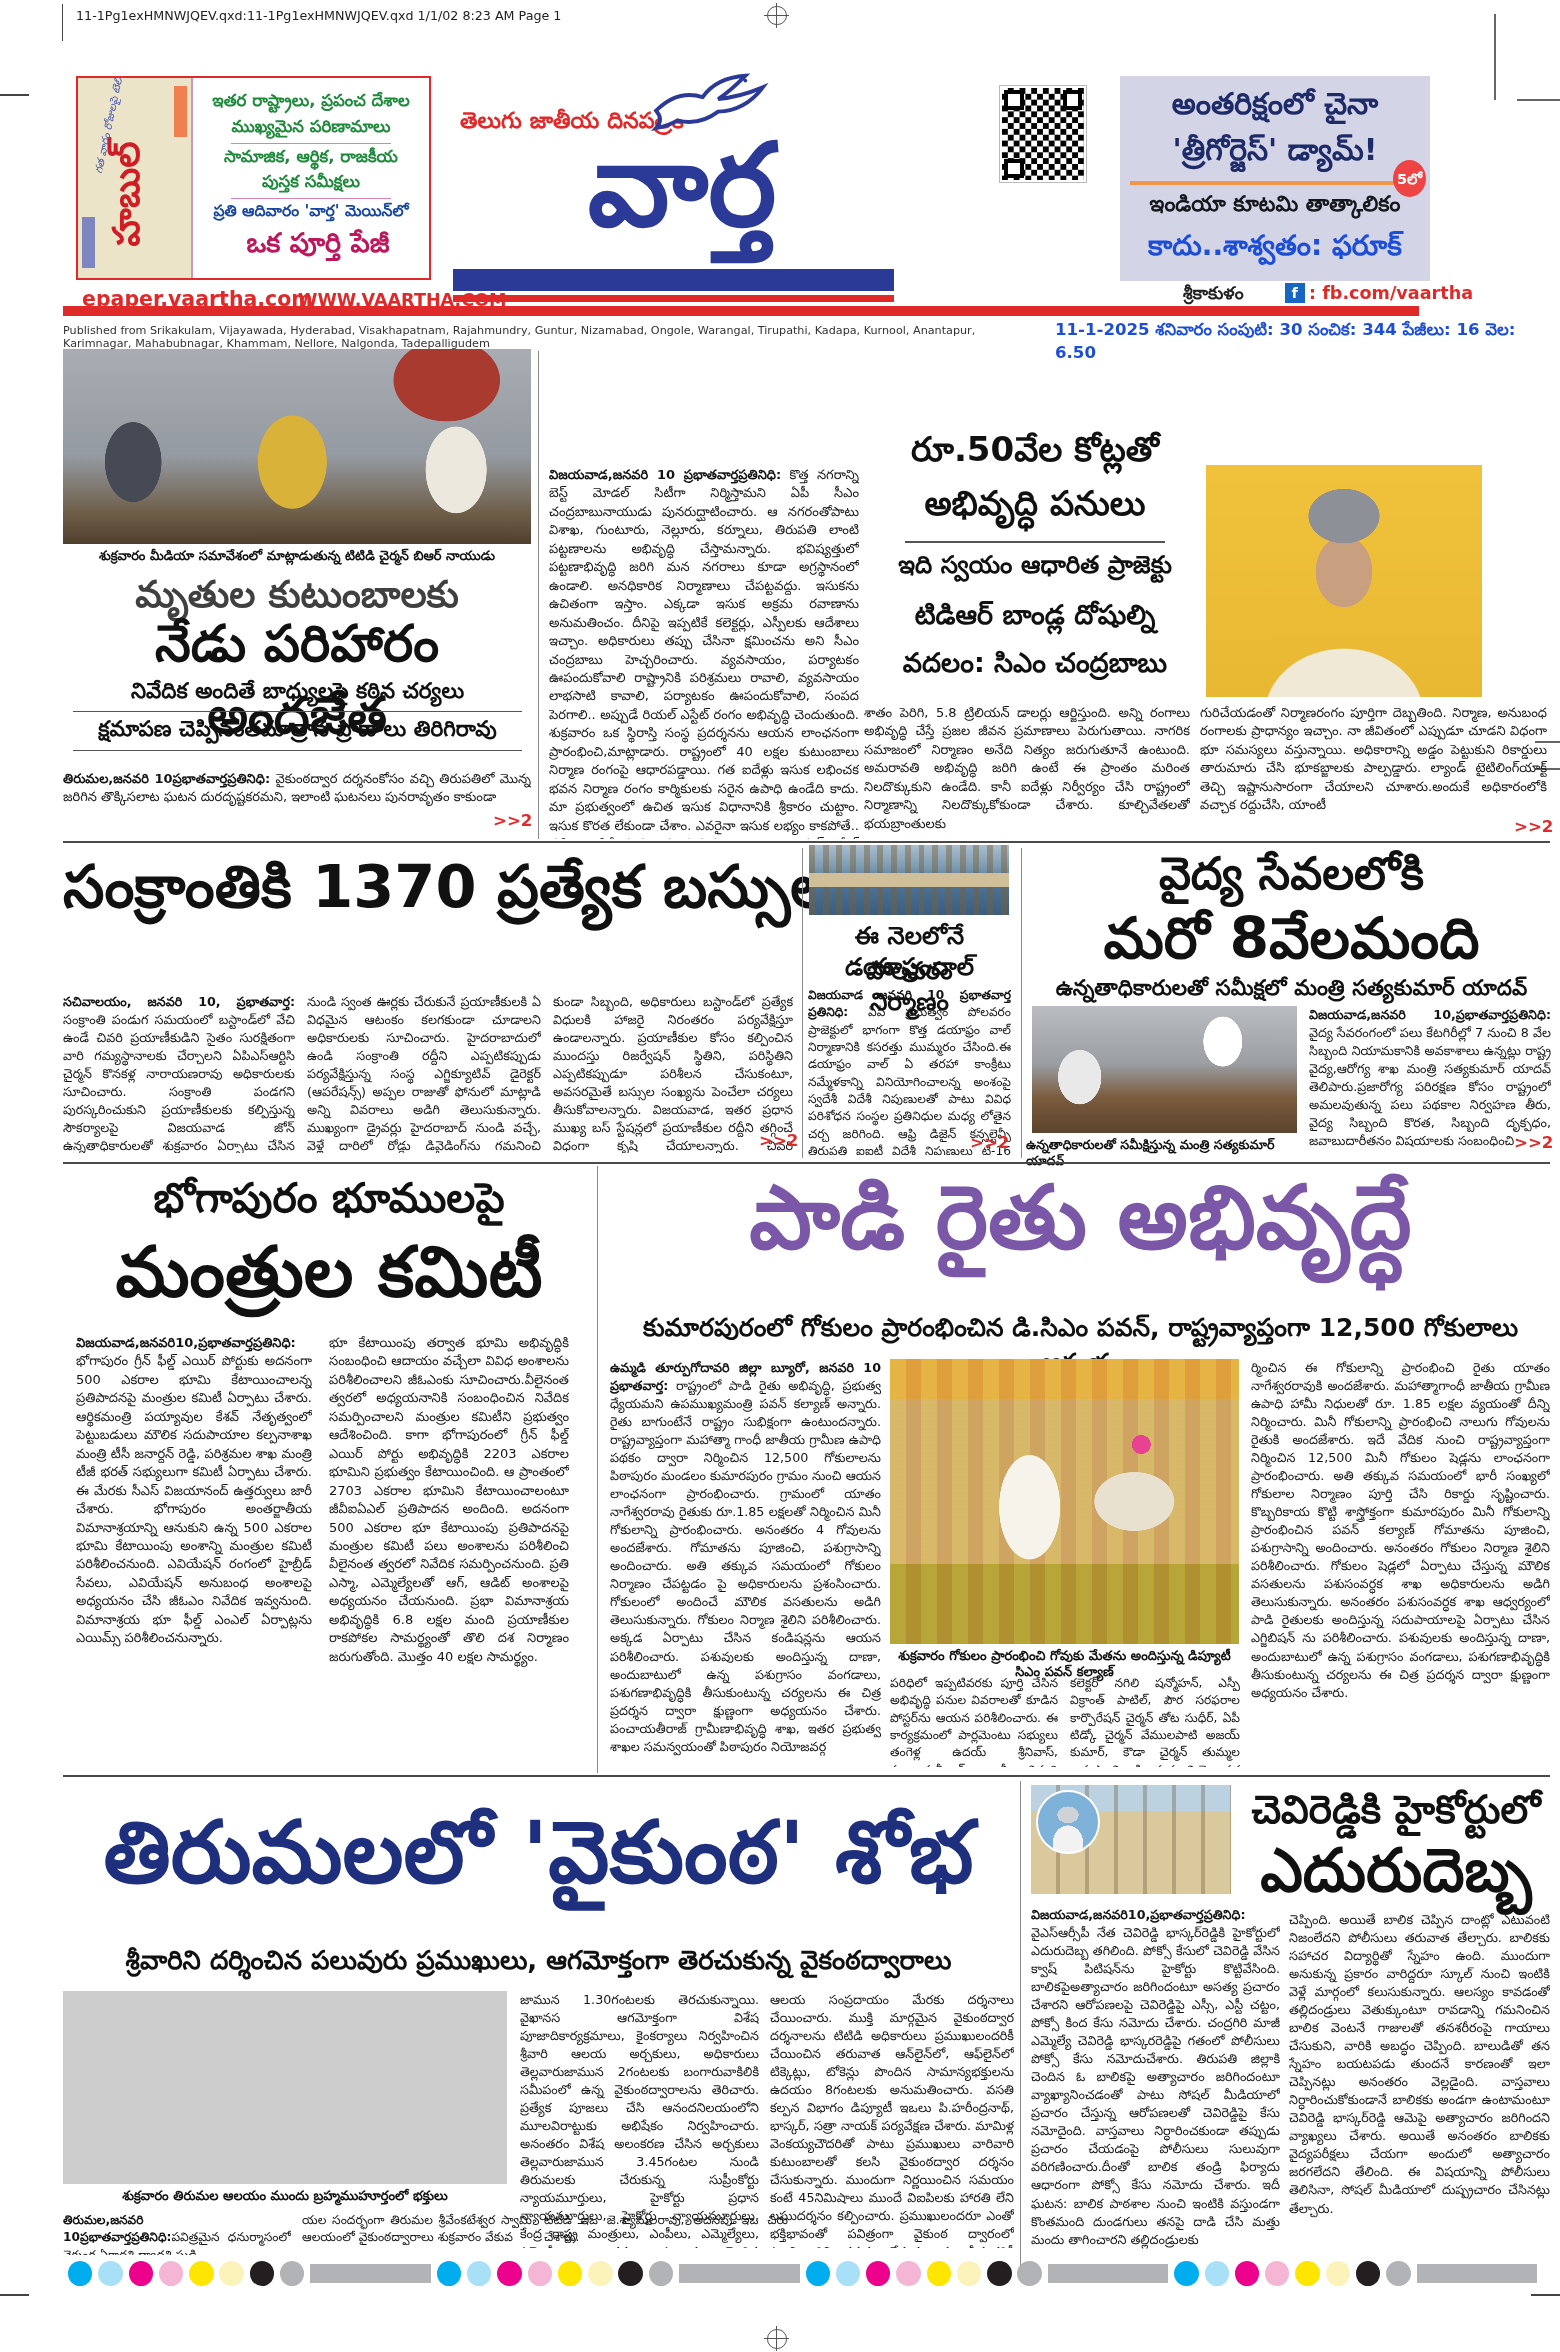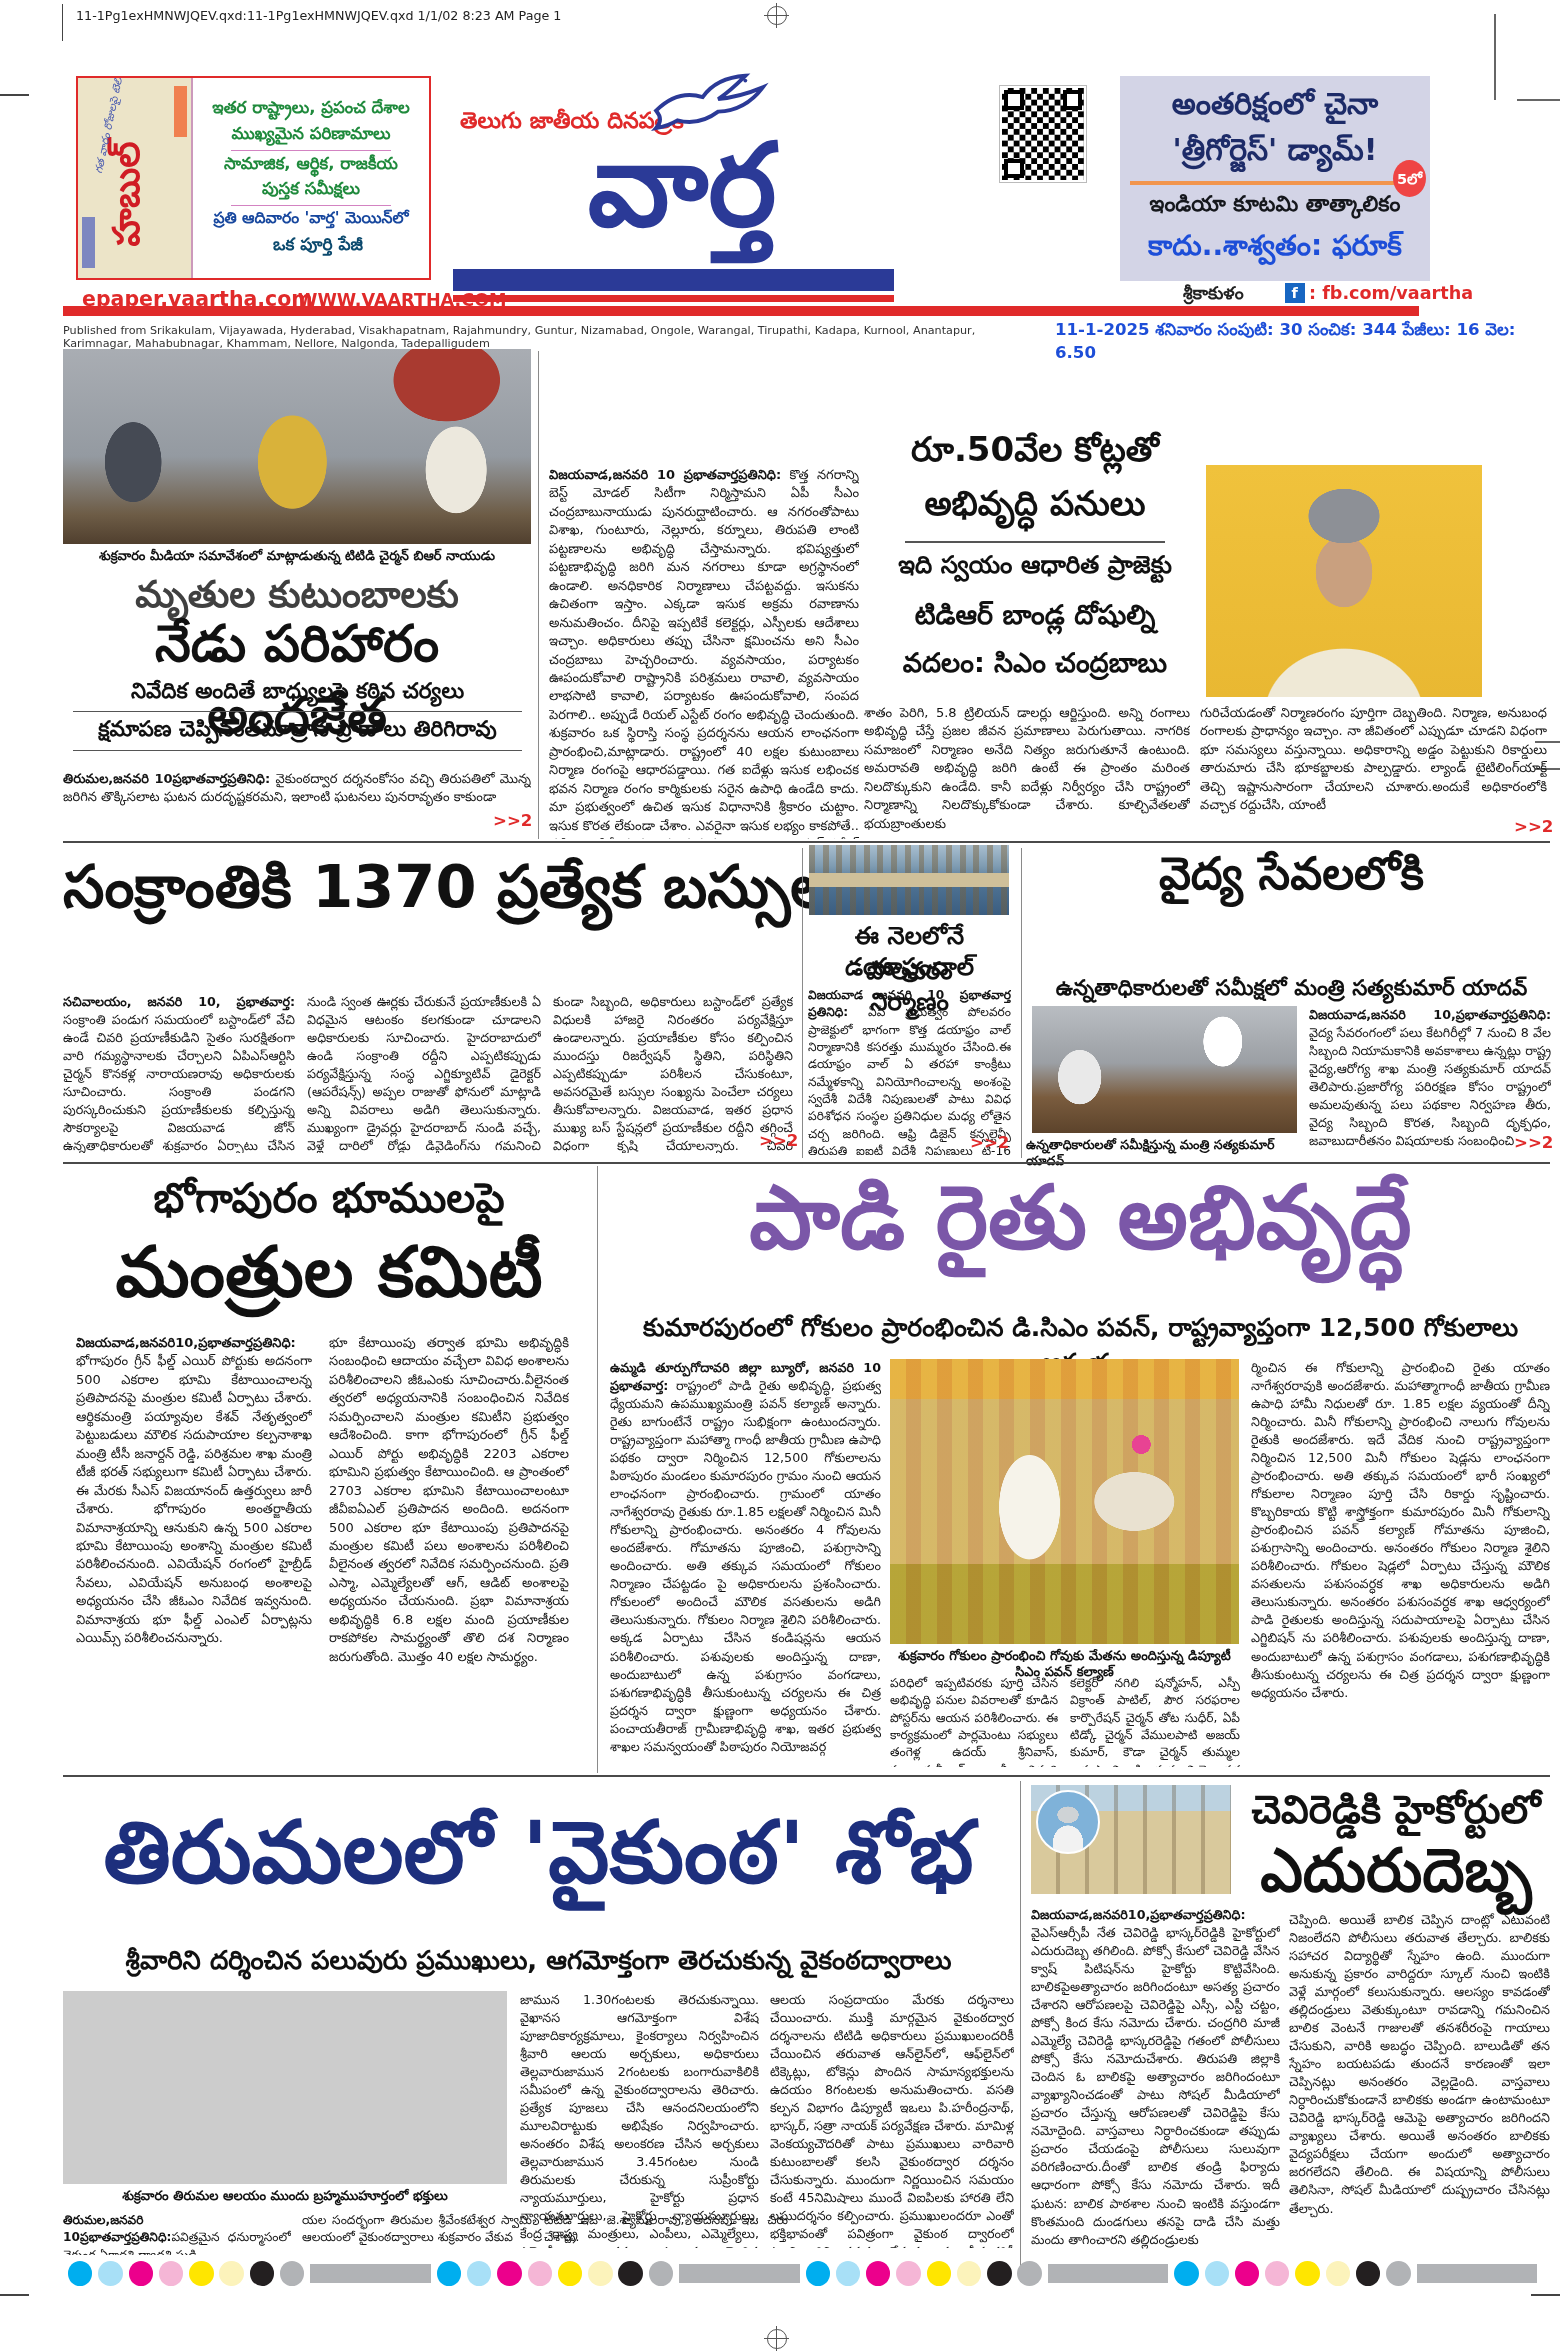--- a/index.html
+++ b/index.html
@@ -82,21 +82,21 @@
       <div class="abs" style="left:13.7px;top:94px;width:172px;transform:rotate(-78deg);transform-origin:left top;font-size:10.7px;color:#4a5bb0;font-style:italic;">గత వారం రోజులపై టెలిస్కోప్</div>
     </div>
     <div style="flex:1;display:flex;flex-direction:column;justify-content:center;align-items:center;padding:5.9px 3.9px;gap:2.9px;">
       <div style="font-size:16.6px;font-weight:700;color:#1f8a3c;">ఇతర రాష్ట్రాలు, ప్రపంచ దేశాల</div>
       <div style="font-size:16.6px;font-weight:700;color:#1f8a3c;">ముఖ్యమైన పరిణామాలు</div>
       <div style="width:70%;border-top:1px solid #d383c2;"></div>
       <div style="font-size:16.6px;font-weight:700;color:#1f8a3c;">సామాజిక, ఆర్థిక, రాజకీయ</div>
       <div style="font-size:16.6px;font-weight:700;color:#1f8a3c;">పుస్తక సమీక్షలు</div>
       <div style="width:70%;border-top:1px solid #d383c2;"></div>
       <div style="font-size:15.6px;font-weight:700;color:#17479e;">ప్రతి ఆదివారం 'వార్త' మెయిన్‌లో</div>
-      <div style="font-size:17px;font-weight:800;color:#0c4a6e;margin-left:14px;">ఒక పూర్తి పేజీ</div>
+      <div style="font-size:27px;font-weight:800;color:#be185d;margin-left:14px;">ఒక పూర్తి పేజీ</div>
     </div>
   </div>
   <div class="abs" style="left:82px;top:287px;font-size:20.5px;font-weight:800;color:#e02a2a;">epaper.vaartha.com</div>
   <div class="abs" style="left:298px;top:290px;font-size:17.6px;font-weight:800;color:#e02a2a;">WWW.VAARTHA.COM</div>
 
   <div class="abs" style="left:460px;top:107px;font-size:22.4px;font-weight:800;color:#e02a2a;">తెలుగు జాతీయ దినపత్రిక</div>
   <div class="abs" style="left:644px;top:68px;width:127px;height:64px;">
     <svg width="127" height="64" viewBox="0 0 130 66">
       <path d="M12 44 Q34 22 60 30 Q74 10 104 8 Q88 24 76 32 Q98 30 122 20 Q104 44 76 45 Q56 60 34 54 Q24 60 12 62 Q20 53 12 44 Z" fill="#ffffff" stroke="#2b3a97" stroke-width="4"></path>
       <circle cx="104" cy="13" r="2" fill="#2b3a97"></circle>
@@ -176,20 +176,21 @@
   <div class="abs ctr" style="left:808px;top:921px;width:203px;font-size:24.4px;font-weight:800;color:#111;">ఈ నెలలోనే పోలవరం</div>
   <div class="abs ctr" style="left:808px;top:952px;width:203px;font-size:24.4px;font-weight:800;color:#111;">డయాఫ్రంవాల్ నిర్మాణం</div>
   <div class="col" style="left:808px;top:987px;width:203px;height:168px;font-size:12.2px;">
     <span class="dl">విజయవాడ జనవరి 10 ప్రభాతవార్త ప్రతినిధి:</span><span> ఏపీ ప్రభుత్వం పోలవరం ప్రాజెక్టులో భాగంగా కొత్త డయాఫ్రం వాల్ నిర్మాణానికి కసరత్తు ముమ్మరం చేసింది.ఈ డయాఫ్రం వాల్ ఏ తరహా కాంక్రీటు నమ్మేళకాన్ని వినియోగించాలన్న అంశంపై స్వదేశీ విదేశీ నిపుణులతో పాటు వివిధ పరిశోధన సంస్థల ప్రతినిధుల మధ్య లోతైన చర్చ జరిగింది. ఆఫ్రి డిజైన్ కన్సల్టెన్సీ తిరుపతి ఐఐటీ విదేశీ నిపుణులు టీ-16 నమ్మేళకాన్ని ప్రతిపాదించగా,</span>
   </div>
   <div class="abs cont" style="left:970px;top:1133px;">&gt;&gt;2</div>
 
   <div class="vrule" style="left:1021px;top:848px;height:310px;"></div>
 
   <div class="abs ctr" style="left:1032px;top:847px;width:519px;font-size:45px;font-weight:800;color:#111;">వైద్య సేవలలోకి</div>
+  <div class="abs ctr" style="left:1032px;top:905px;width:519px;font-size:57px;font-weight:800;color:#111;">మరో 8వేలమంది</div>
   <div class="abs ctr" style="left:1032px;top:975px;width:519px;font-size:21.5px;font-weight:700;color:#111;">ఉన్నతాధికారులతో సమీక్షలో మంత్రి సత్యకుమార్ యాదవ్</div>
   <div class="photo ph-meeting" style="left:1032px;top:1006px;width:265px;height:127px;"></div>
   <div class="cap" style="left:1026px;top:1137px;width:285px;font-size:12.7px;">ఉన్నతాధికారులతో సమీక్షిస్తున్న మంత్రి సత్యకుమార్ యాదవ్</div>
   <div class="col" style="left:1309px;top:1006px;width:242px;height:148px;font-size:12.7px;">
     <span class="dl">విజయవాడ,జనవరి 10,ప్రభాతవార్తప్రతినిధి:</span><span> వైద్య సేవరంగంలో పలు కేటగిరీల్లో 7 నుంచి 8 వేల సిబ్బంది నియామకానికి అవకాశాలు ఉన్నట్లు రాష్ట్ర వైద్య,ఆరోగ్య శాఖ మంత్రి సత్యకుమార్ యాదవ్ తెలిపారు.ప్రజారోగ్య పరిరక్షణ కోసం రాష్ట్రంలో అమలవుతున్న పలు పథకాల నిర్వహణ తీరు, వైద్య సిబ్బంది కొరత, సిబ్బంది దృక్పధం, జవాబుదారీతనం విషయాలకు సంబంధించి</span>
   </div>
   <div class="abs cont" style="left:1514px;top:1133px;">&gt;&gt;2</div>
 
   <div class="hrule" style="left:63px;top:1162px;width:1487px;"></div>
 

